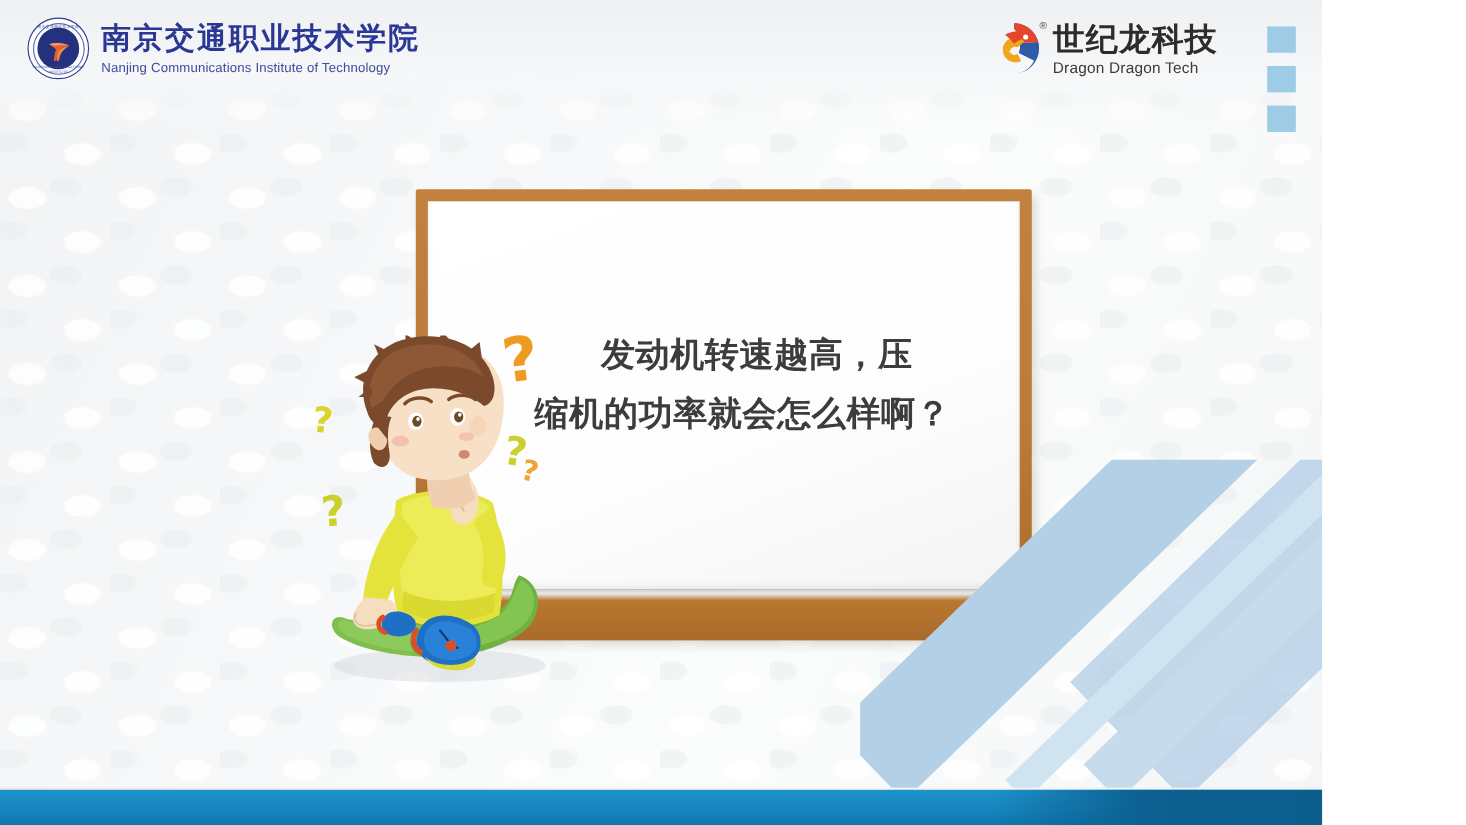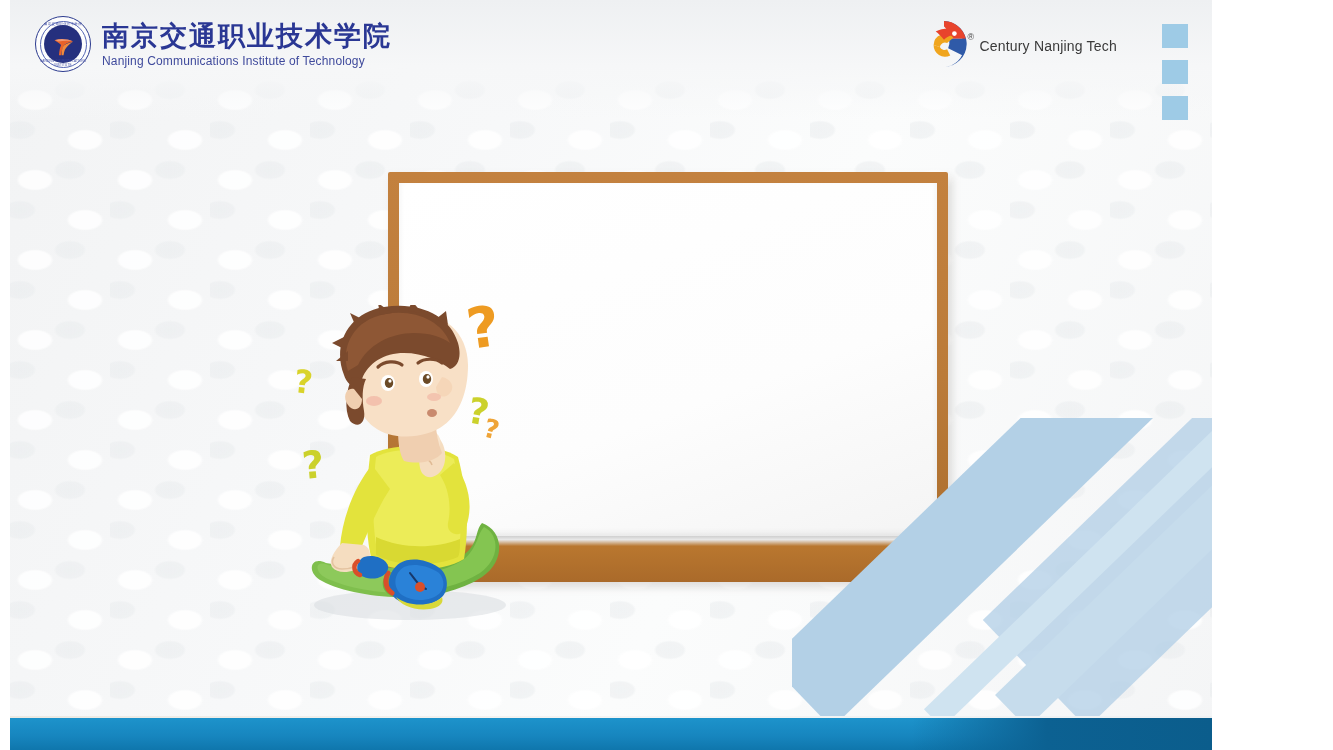--- a/index.html
+++ b/index.html
@@ -5,21 +5,20 @@
   * { margin:0; padding:0; box-sizing:border-box; }
   html,body { width:1333px; height:750px; overflow:hidden; background:#ffffff; }
   body { font-family:"Liberation Sans","DejaVu Sans",sans-serif; }
 
   #slide {
     position:relative;
     width:1202px; height:750px;
     overflow:hidden;
     background:
       linear-gradient(115deg,#f2f3f4 0%,#f7f8f9 35%,#fbfcfc 60%,#f4f5f6 100%);
-    margin-left: 10px;
   }
 
   
   .wm {
     position:absolute; inset:0;
     background-image:
       radial-gradient(ellipse 26px 15px at 25px 20px, rgba(255,255,255,.95) 0%, rgba(255,255,255,.95) 60%, rgba(255,255,255,0) 72%),
       radial-gradient(ellipse 26px 15px at 75px 60px, rgba(255,255,255,.95) 0%, rgba(255,255,255,.95) 60%, rgba(255,255,255,0) 72%);
     background-size:100px 80px;
     opacity:.85;
@@ -163,36 +162,41 @@
           <path d="M50 6 A44 44 0 0 1 92 40 L60 40 A34 34 0 0 0 50 16 Z" fill="#e8442c"></path>
           <path d="M92 40 A44 44 0 0 1 86 72 L58 58 A34 34 0 0 0 60 40 Z" fill="#2f5aa8"></path>
           <path d="M30 52 A22 22 0 0 1 68 38 L56 48 A10 10 0 0 0 42 56 Z" fill="#f0a51e"></path>
           <path d="M30 52 A22 22 0 0 0 62 72 L56 60 A10 10 0 0 1 42 56 Z" fill="#f0a51e"></path>
           <path d="M34 26 C48 18 68 18 84 26 C70 30 58 34 50 42 C44 34 38 29 34 26 Z" fill="#e8442c"></path>
           <circle cx="70" cy="30" r="4.5" fill="#ffffff"></circle>
         </svg>
       </div>
       <div class="corp-names">
         <span class="reg">®</span>
-        <div class="corp-en">Century Nanjing Tech</div>
+        <div class="corp-cn">世纪龙科技</div>
+        <div class="corp-en">Dragon Dragon Tech</div>
       </div>
     </div>
 
     <div class="sq-stack">
       <div class="sq"></div>
       <div class="sq"></div>
       <div class="sq"></div>
     </div>
   </div>
 
   <div class="board-wrap">
     <div class="board-shadow"></div>
     <div class="board-frame"></div>
     <div class="board-face"></div>
     <div class="board-ledge"></div>
+    <div class="board-text">
+      <span class="l1">发动机转速越高，压</span>
+      <span class="l2">缩机的功率就会怎么样啊？</span>
+    </div>
   </div>
 
   <div class="boy">
     <svg viewBox="0 0 235 330" width="235" height="330">
 
       <ellipse cx="118" cy="300" rx="96" ry="15" fill="#d9dce0" opacity=".55"></ellipse>
 
       <path d="M34 258 C18 250 14 268 30 276 C52 288 92 294 128 292 C150 290 150 266 128 264 C96 262 58 262 34 258 Z" fill="#7fbf4d"></path>
       <path d="M36 260 C22 254 22 268 36 274 C58 284 96 290 126 288 C142 286 142 270 126 268 C96 266 58 266 36 260 Z" fill="#8dc95b"></path>
 

